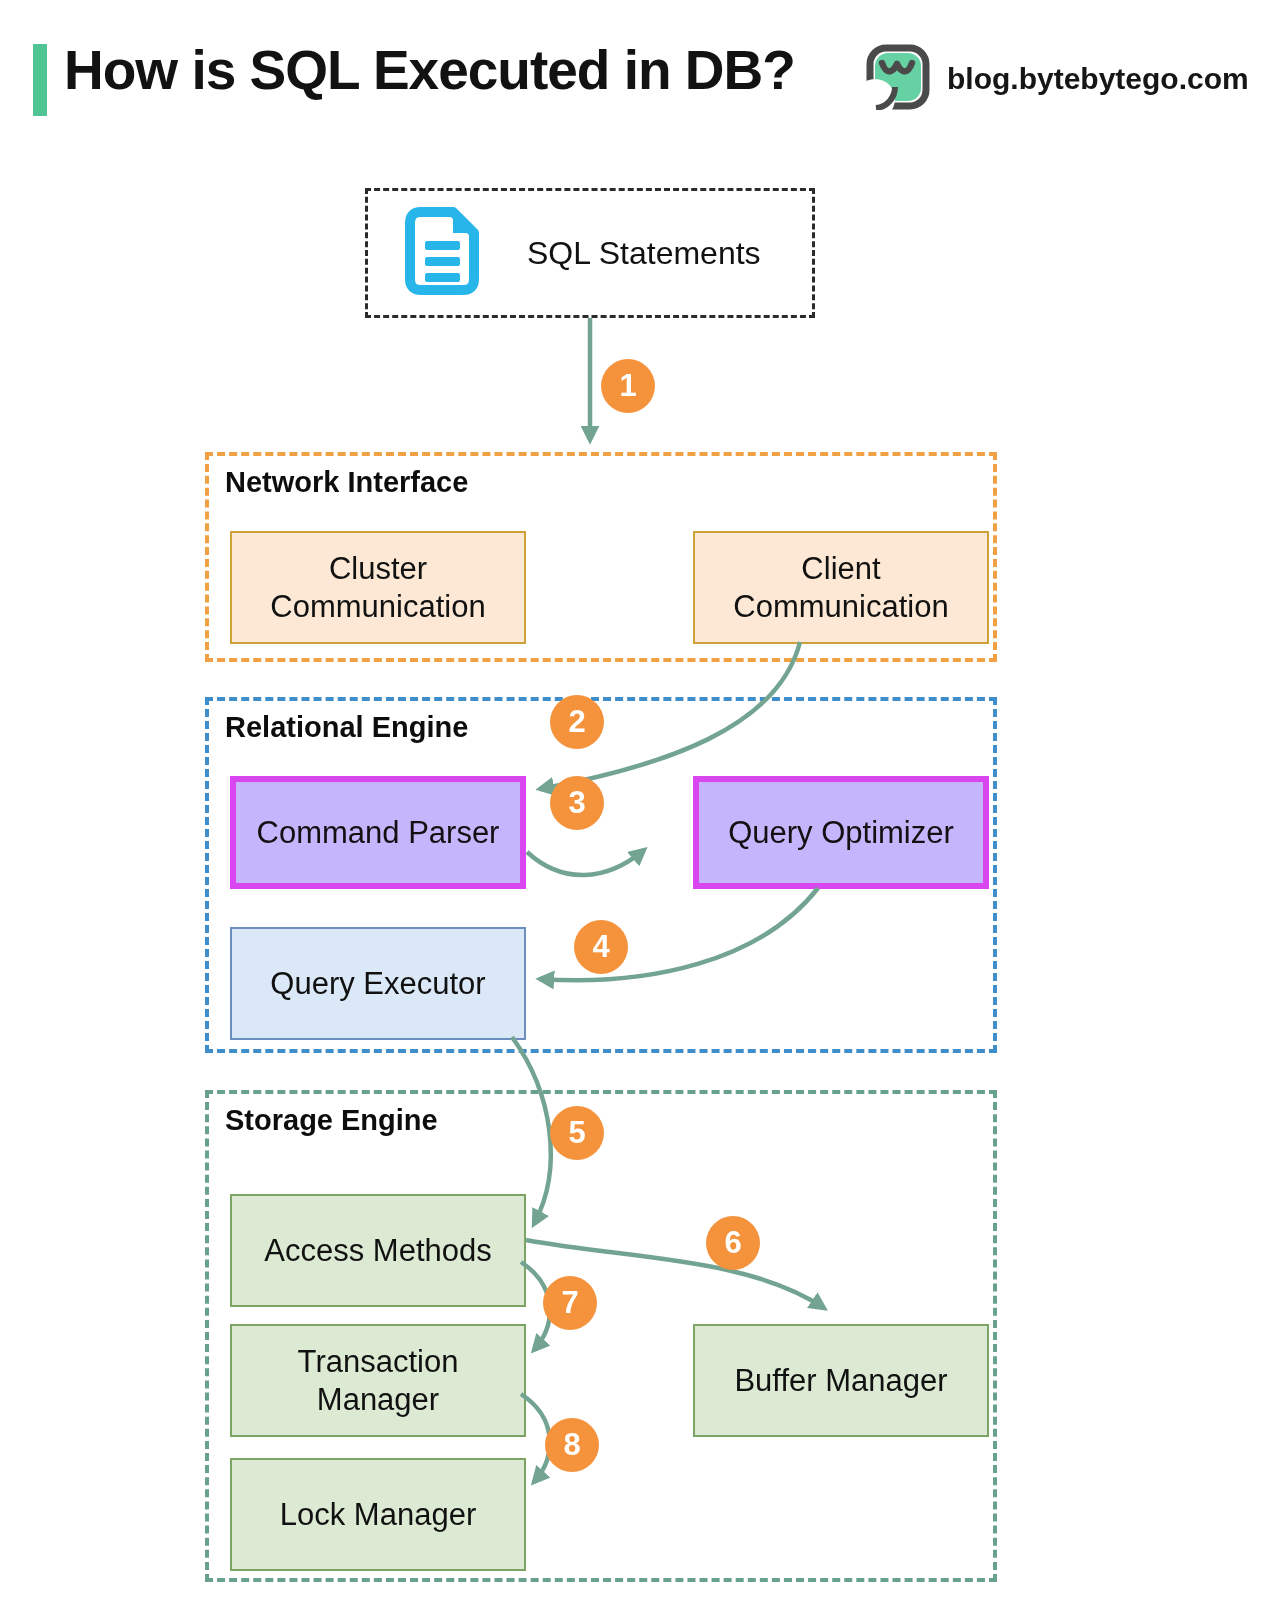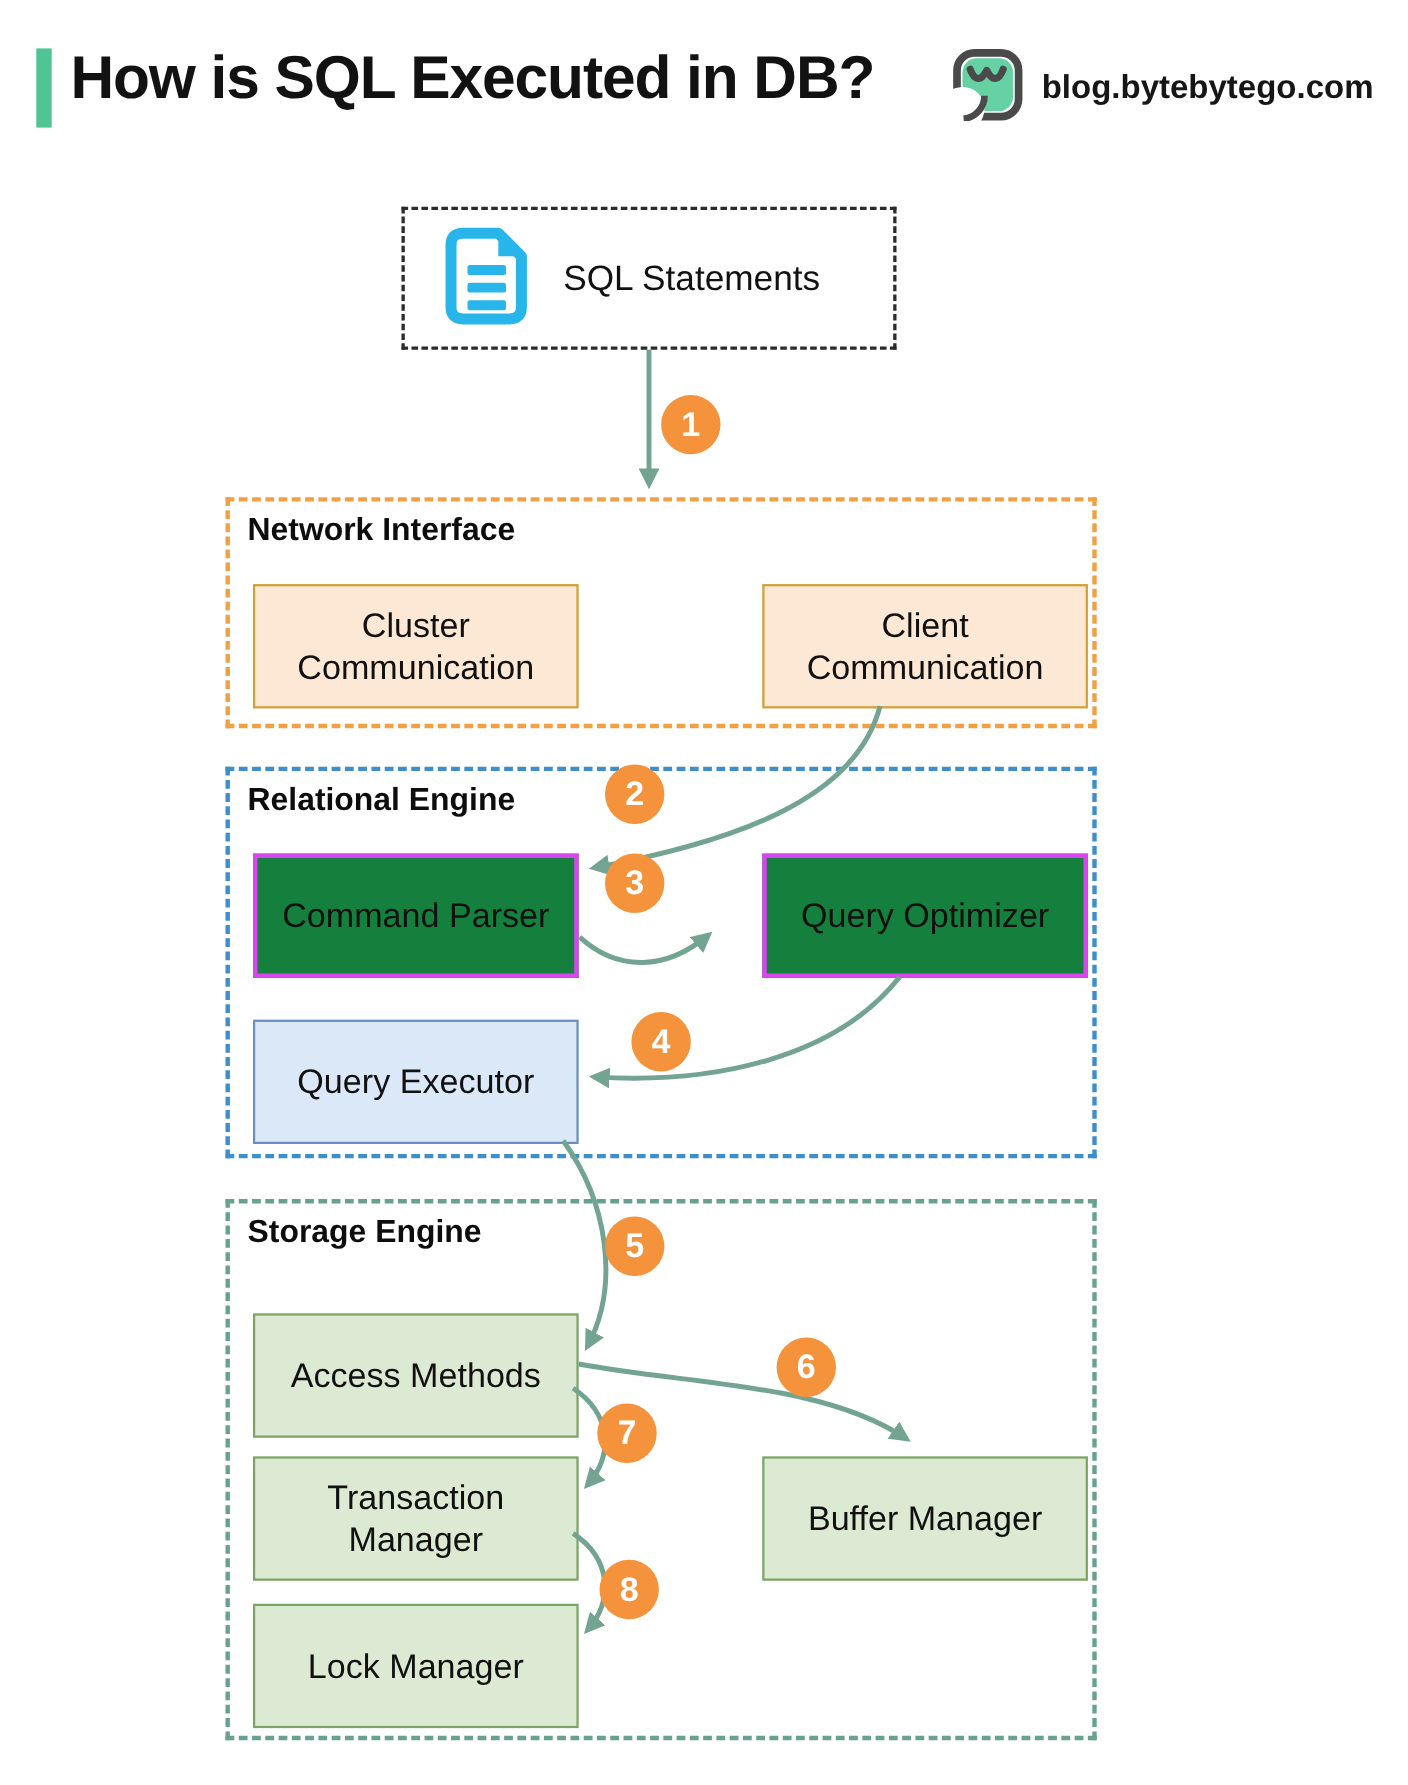--- a/index.html
+++ b/index.html
@@ -12,37 +12,37 @@
   .page-title{
     position:absolute;left:64px;top:38px;font-size:55px;font-weight:700;
     letter-spacing:-1px;color:#121212;white-space:nowrap;
   }
   .brand{position:absolute;left:866px;top:44px;display:flex;align-items:center;gap:17px;}
   .brand-text{font-size:30px;font-weight:700;color:#161616;white-space:nowrap;}
   
   .sql-box{
     position:absolute;left:365px;top:188px;width:450px;height:130px;
     border:3px dashed #2b2b2b;box-sizing:border-box;background:#fff;
-    display:flex;align-items:center;gap:24px;padding-left:28px;
+    display:flex;align-items:center;gap:39px;padding-left:28px;
   }
   .sql-label{font-size:32px;color:#111;}
   
   .section{position:absolute;box-sizing:border-box;background:transparent;}
   .section-label{position:absolute;left:16px;top:10px;font-size:29px;font-weight:700;color:#0d0d0d;}
   .sec-ni{left:205px;top:452px;width:792px;height:210px;border:4px dashed #efa143;}
   .sec-re{left:205px;top:697px;width:792px;height:356px;border:4px dashed #3f8ecc;}
   .sec-se{left:205px;top:1090px;width:792px;height:492px;border:4px dashed #69a18f;}
   
   .node{
     position:absolute;width:296px;height:113px;box-sizing:border-box;
     display:flex;align-items:center;justify-content:center;text-align:center;
     font-size:31px;line-height:1.22;color:#111;padding:10px 18px;
   }
   .n-peach{background:#fce8d4;border:2px solid #d0a138;}
-  .n-purple{background:#15803d;border:4px solid #d946ef;}
+  .n-purple{background:#c4b5fd;border:6px solid #d946ef;}
   .n-blue{background:#dbe8f8;border:2px solid #6c8ebf;}
   .n-green{background:#dcead3;border:2px solid #7ca465;}
   .cluster{left:21px;top:75px;}   .client{left:484px;top:75px;}    
   .parser{left:21px;top:75px;}    .optimizer{left:484px;top:75px;}
   .executor{left:21px;top:226px;}
   .access{left:21px;top:100px;}   .buffer{left:484px;top:230px;}
   .txn{left:21px;top:230px;}      .lock{left:21px;top:364px;}
   
   .badge{
     position:absolute;width:54px;height:54px;border-radius:50%;background:#f5923c;

